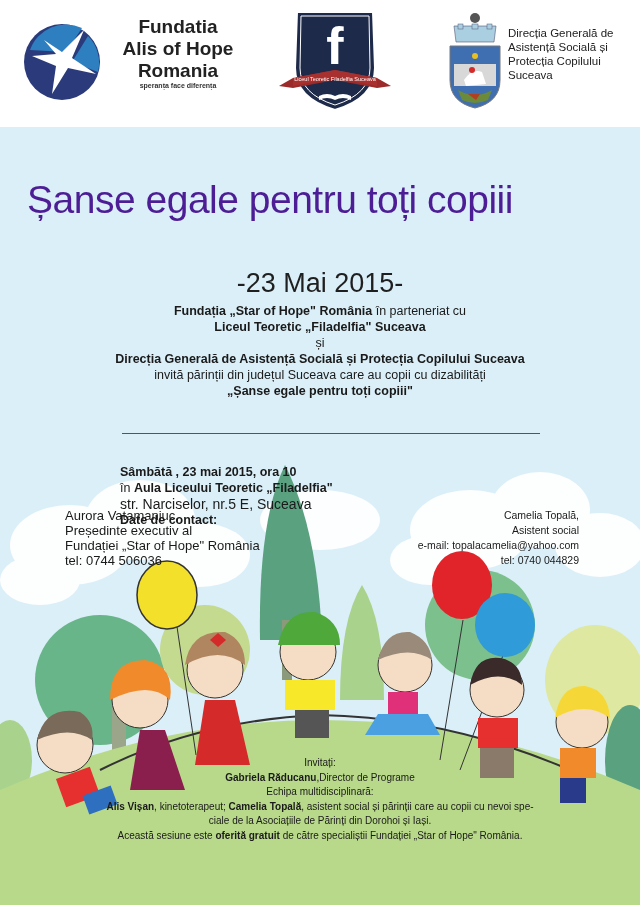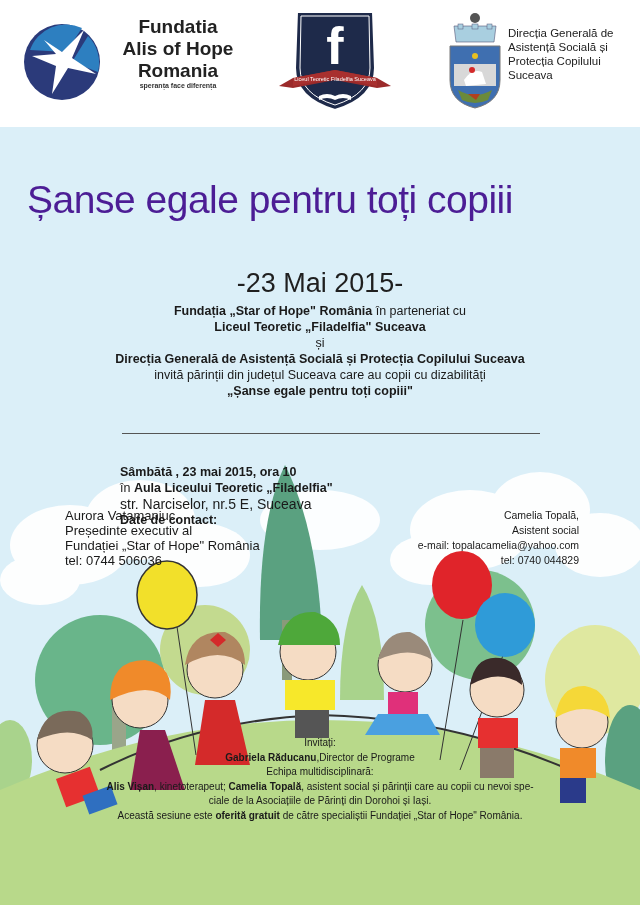--- a/index.html
+++ b/index.html
@@ -18,21 +18,21 @@
 
   .intro { position:absolute; left:60px; top:303px; width:520px; text-align:center; font-size:12.5px; line-height:16px; }
   .intro b { font-weight:bold; }
   .rule { position:absolute; left:122px; top:433px; width:418px; height:1px; background:#555; }
   .event { position:absolute; left:120px; top:464px; width:400px; font-size:12.5px; line-height:16px; z-index:3; }
   .event .addr { font-size:14px; }
 
   .contact-l { position:absolute; left:65px; top:508px; font-size:13px; line-height:15px; z-index:3; }
   .contact-r { position:absolute; left:400px; top:508px; width:162px; text-align:right; font-size:10.5px; line-height:15px; z-index:3;margin-left:17px; }
 
-  .bottom { position:absolute; left:80px; top:736px; width:480px; text-align:center; font-size:10px; line-height:14.5px; z-index:3; }
+  .bottom { position:absolute; left:80px; top:756px; width:480px; text-align:center; font-size:10px; line-height:14.5px; z-index:3; }
   .bottom b { font-weight:bold; }
   svg.ill { position:absolute; left:0; top:127px; z-index:1; }
 </style>
 </head>
 <body>
 
 <div class="header"></div>
 <div class="sky"></div>
 
 <svg class="abs" style="left:22px;top:22px;" width="80" height="80" viewBox="0 0 80 80">

